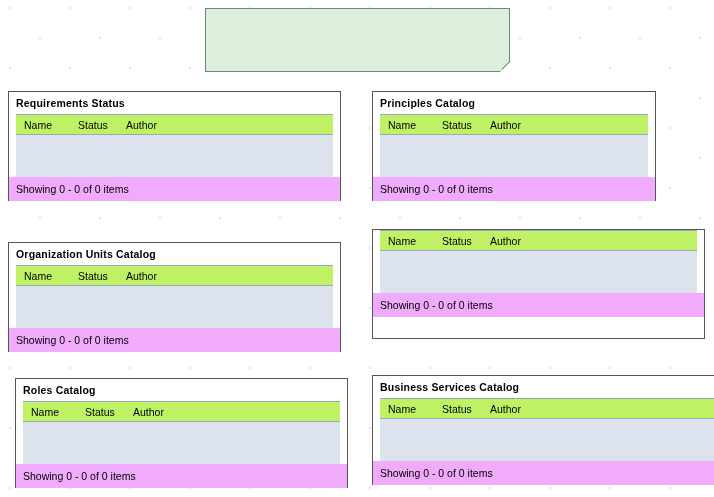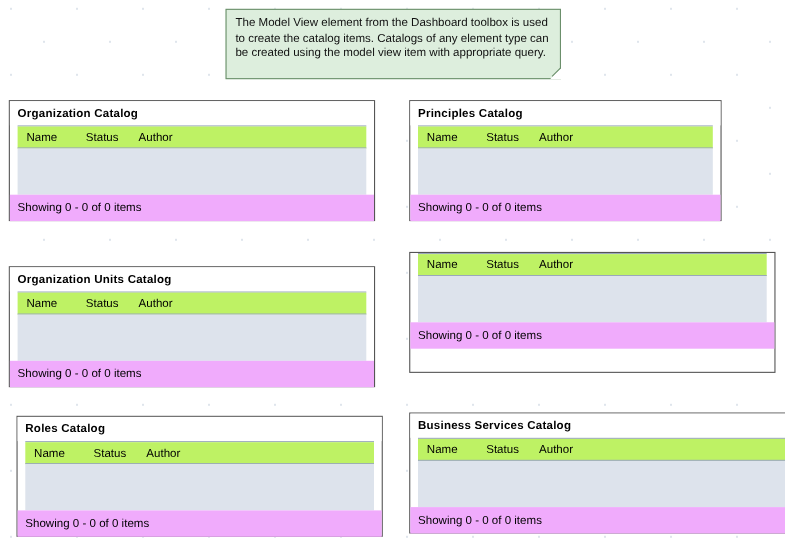--- a/index.html
+++ b/index.html
@@ -102,27 +102,26 @@
     color: #000000;
     background: #f0abfc;
   }
 </style>
 </head>
 <body>
 
 <div id="canvas"></div>
 
 <div class="note" style="left:205px; top:8px; width:305px; height:64px;">
-  <span>The Model View element from the Dashboard toolbox is used to create the catalog items. Catalogs of any element type can be created using the model view item with appropriate query.</span>
   <span class="fold"></span>
   <span class="fold-line"></span>
 </div>
 
 <div class="catalog" style="left:8px; top:91px; width:333px; height:110px;">
-  <div class="catalog-title">Organization Catalog</div>
+  <div class="catalog-title">Requirements Status</div>
   <div class="grid">
     <div class="grid-head">
       <div class="col col-name">Name</div>
       <div class="col col-status">Status</div>
       <div class="col col-author">Author</div>
     </div>
     <div class="grid-body"></div>
   </div>
   <div class="grid-footer">Showing 0 - 0 of 0 items</div>
 </div>

